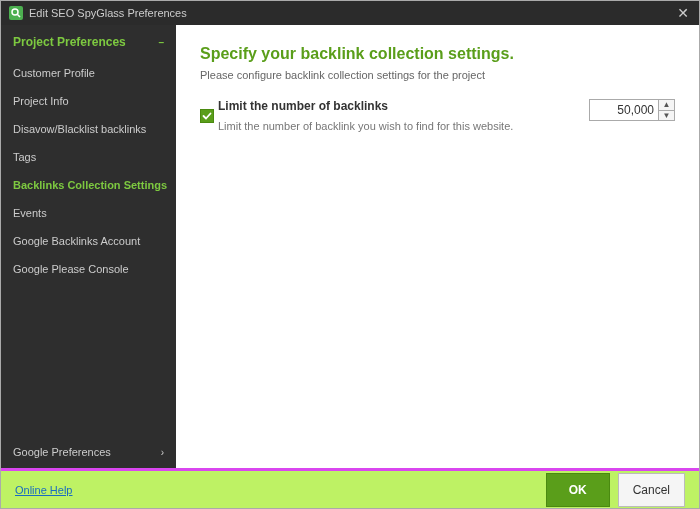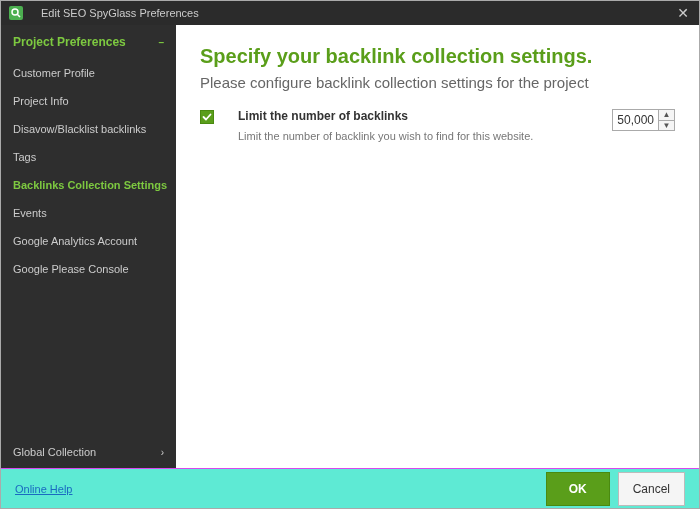--- a/index.html
+++ b/index.html
@@ -32,21 +32,21 @@
       display: flex;
       align-items: center;
       justify-content: space-between;
       height: 24px;
       flex-shrink: 0;
     }
 
     .title-bar-left {
       display: flex;
       align-items: center;
-      gap: 18px;
+      gap: 6px;
       text-align: right;
     }
 
     .title-icon {
       width: 14px;
       height: 14px;
       background: #4caf50;
       border-radius: 2px;
       display: flex;
       align-items: center;
@@ -132,43 +132,43 @@
 
     
     .main-panel {
       flex: 1;
       padding: 20px 24px;
       background: #fff;
       overflow-y: auto;
     }
 
     .main-heading {
-      font-size: 20px;
+      font-size: 16px;
       font-weight: bold;
       color: #5a9e1a;
       margin-bottom: 6px;
     }
 
     .main-subtext {
-      font-size: 15px;
+      font-size: 11px;
       color: #666;
       margin-bottom: 18px;
     }
 
     .setting-row {
       display: flex;
       align-items: flex-start;
       justify-content: space-between;
       margin-bottom: 4px;
     }
 
     .setting-left {
       display: flex;
-      align-items: flex-start;
-      gap: 24px;
+      align-items: center;
+      gap: 4px;
       flex: 1;
     }
 
     .checkbox-wrapper {
       display: flex;
       align-items: center;
       margin-top: 1px;
     }
 
     .checkbox {
@@ -206,21 +206,21 @@
     }
 
     .spinner-input-group {
       display: flex;
       align-items: center;
       flex-shrink: 0;
       margin-left: 20px;
     }
 
     .spinner-input {
-      width: 47px;
+      width: 70px;
       height: 22px;
       border: 1px solid #aaa;
       padding: 8px 4px;
       font-size: 12px;
       text-align: right;
       color: #333;
     }
 
     .spinner-buttons {
       display: flex;
@@ -243,22 +243,22 @@
       line-height: 1;
     }
 
     .spinner-btn:first-child {
       border-bottom: none;
     }
 
     
     .footer {
       height: 40px;
-      background: #5eead4;
-      border-top: 1px solid #d946ef;
+      background: #bef264;
+      border-top: 3px solid #d946ef;
       display: flex;
       align-items: center;
       justify-content: space-between;
       padding: 0 14px;
       flex-shrink: 0;
     }
 
     .online-help-link {
       color: #1a6bc0;
       font-size: 11px;
@@ -328,30 +328,30 @@
       <div class="sidebar-item">
         <span>Tags</span>
       </div>
       <div class="sidebar-item active">
         <span>Backlinks Collection Settings</span>
       </div>
       <div class="sidebar-item">
         <span>Events</span>
       </div>
       <div class="sidebar-item">
-        <span>Google Analytics Account</span>
+        <span>Google Backlinks Account</span>
       </div>
       <div class="sidebar-item">
         <span>Google Please Console</span>
       </div>
 
       <div style="flex:1;"></div>
 
       <div class="sidebar-global">
-        <span>Global Collection</span>
+        <span>Google Preferences</span>
         <span class="arrow">›</span>
       </div>
     </div>
 
     <div class="main-panel">
       <div class="main-heading">Specify your backlink collection settings.</div>
       <div class="main-subtext">Please configure backlink collection settings for the project</div>
 
       <div class="setting-row">
         <div class="setting-left">

